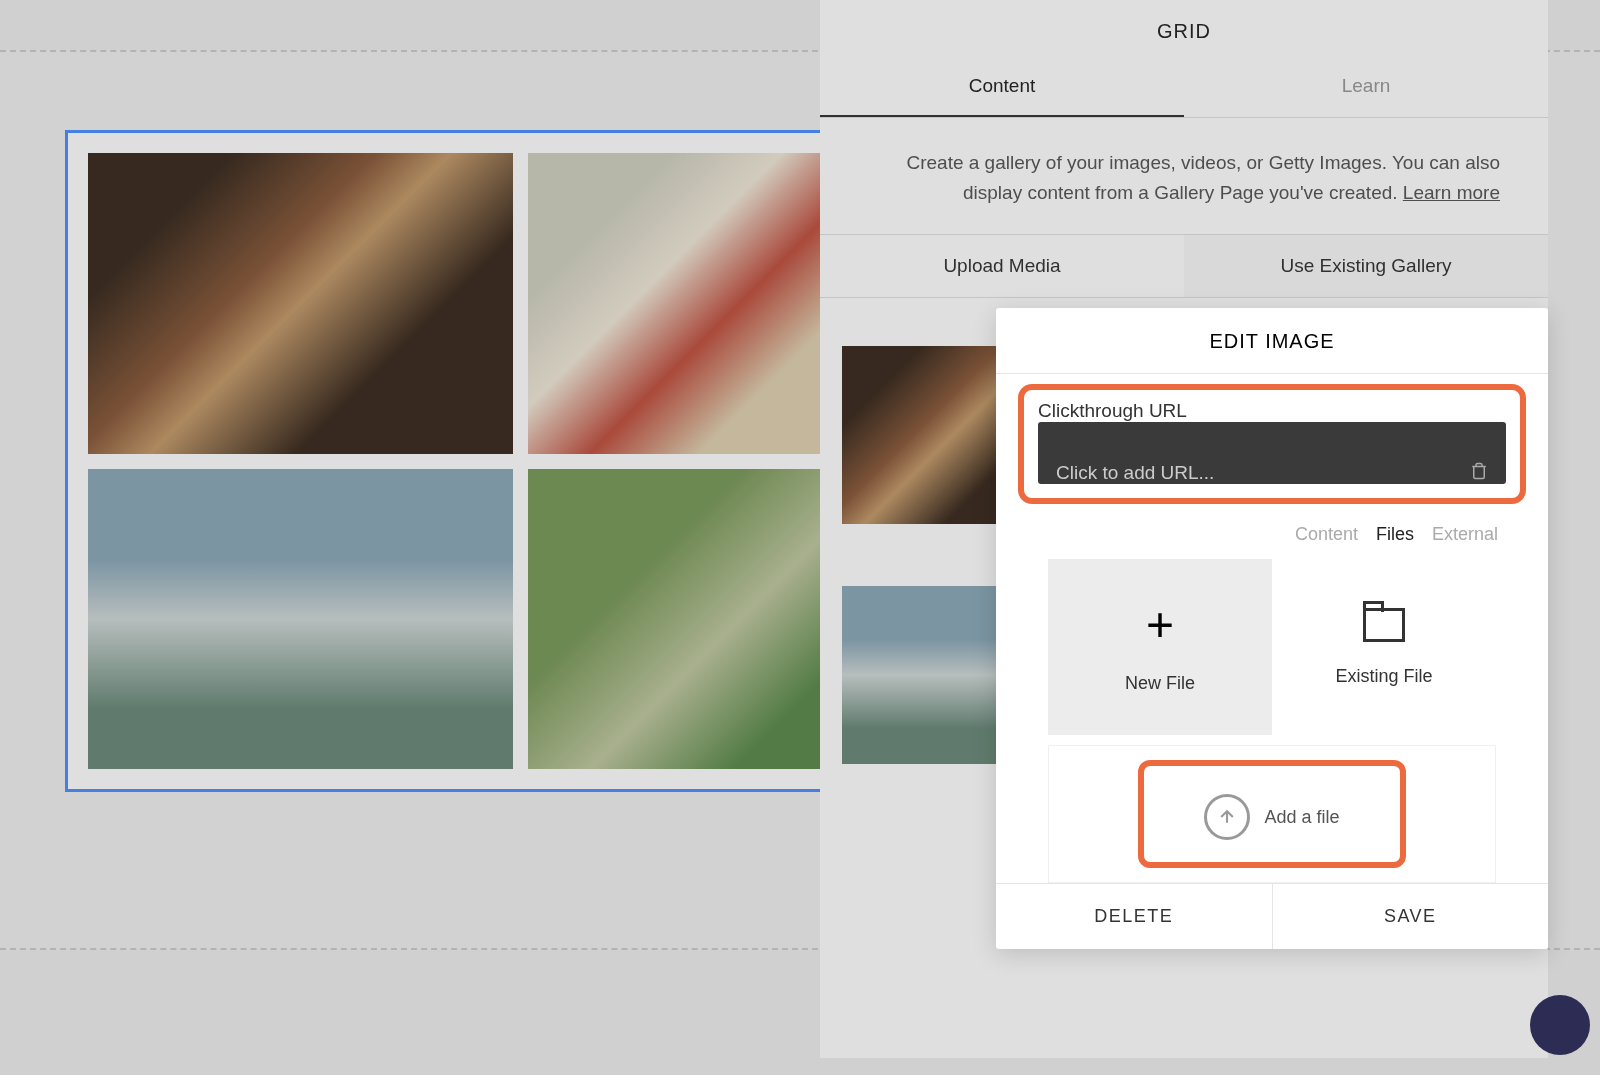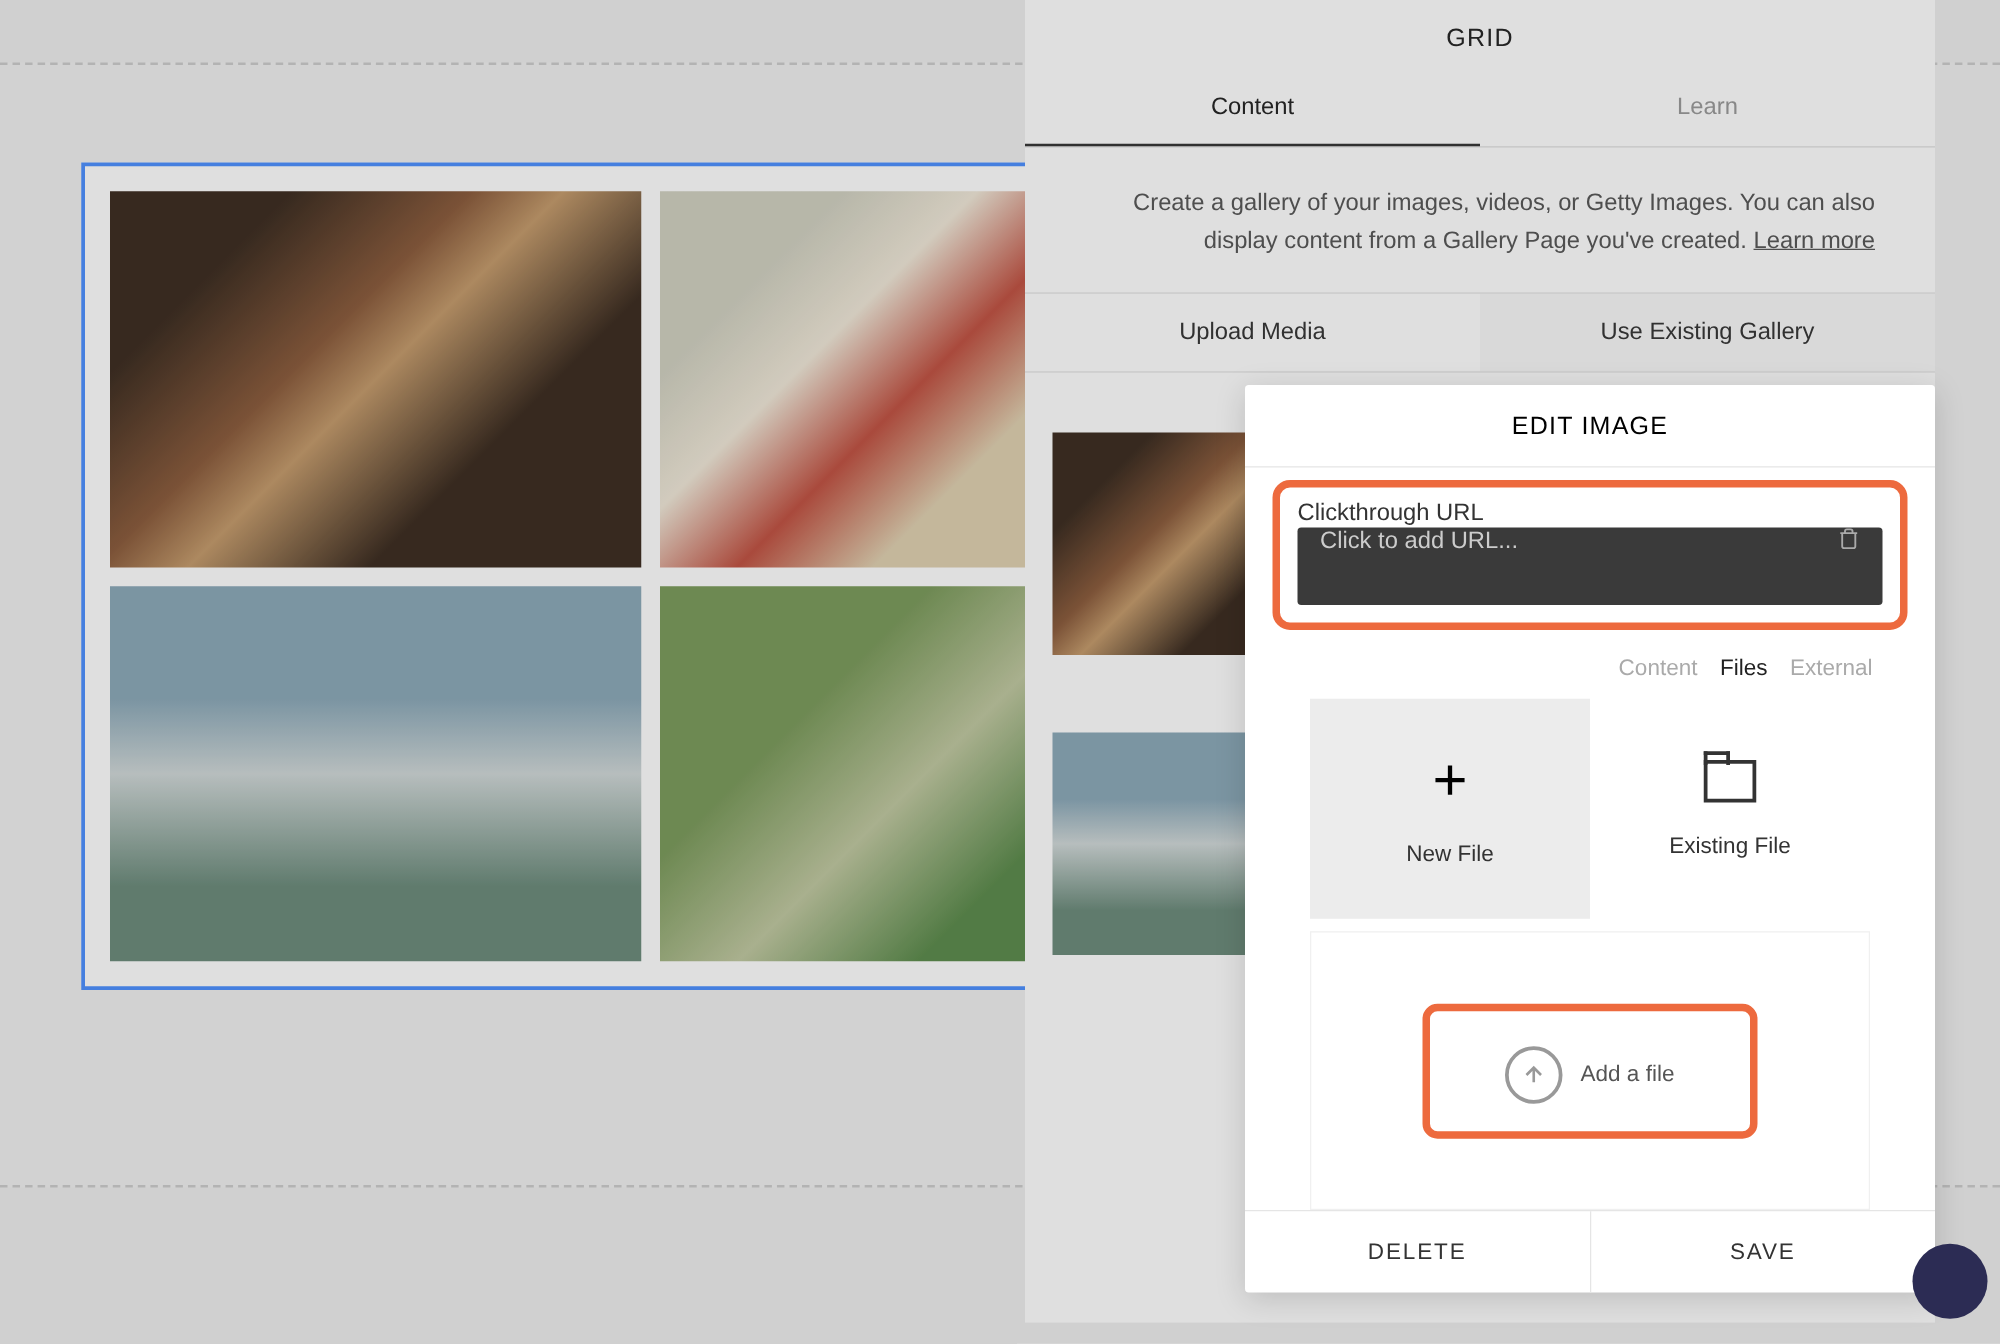--- a/index.html
+++ b/index.html
@@ -179,21 +179,21 @@
       inset: 0;
       background: rgba(40,40,40,0.15);
     }
 
     
     .edit-image-modal {
       position: absolute;
       top: 308px;
       right: 52px;
       width: 552px;
-      height: 726px;
+      height: 641px;
       background: #fff;
       box-shadow: 0 5px 25px rgba(0,0,0,0.15);
       display: flex;
       flex-direction: column;
       border-radius: 3px;
     }
     .edit-image-header {
       text-align: center;
       padding: 22px 0 20px;
       font-size: 20px;
@@ -217,21 +217,21 @@
     }
     .clickthrough-label {
       font-size: 19px;
       color: #333;
     }
     .url-input-wrap {
       background: #3a3a3a;
       border-radius: 3px;
       height: 62px;
       display: flex;
-      align-items: flex-start;
+      align-items: flex-end;
       padding: 0 18px;
       justify-content: space-between;
     }
     .url-input {
       background: transparent;
       border: none;
       color: #ccc;
       font-size: 19px;
       flex: 1;
       outline: none;

